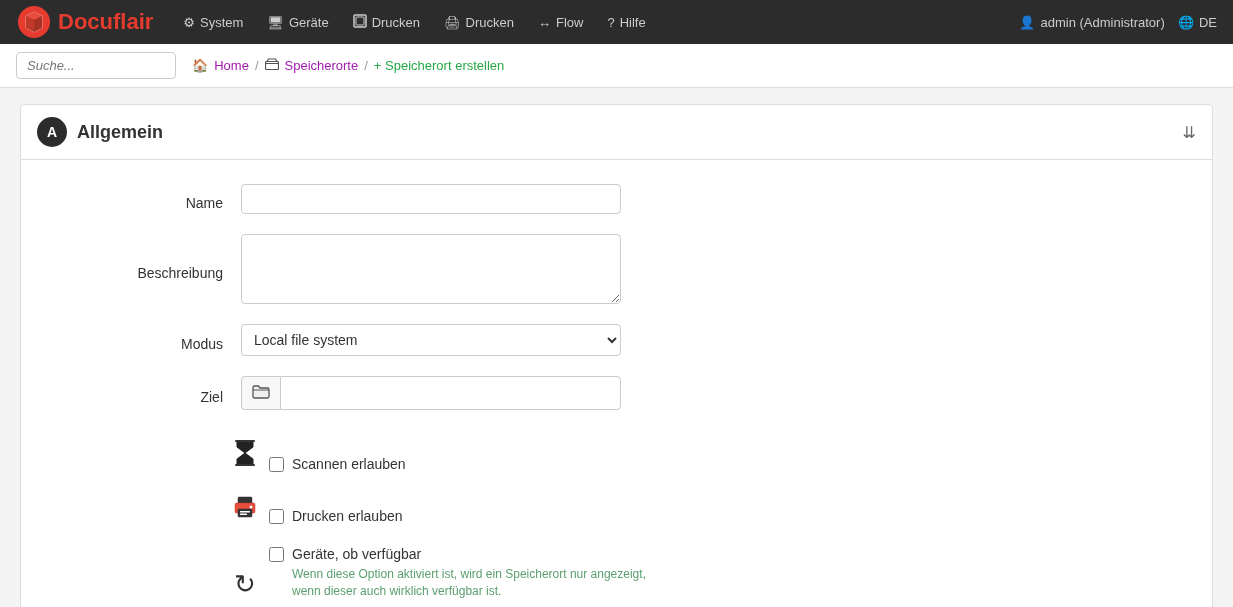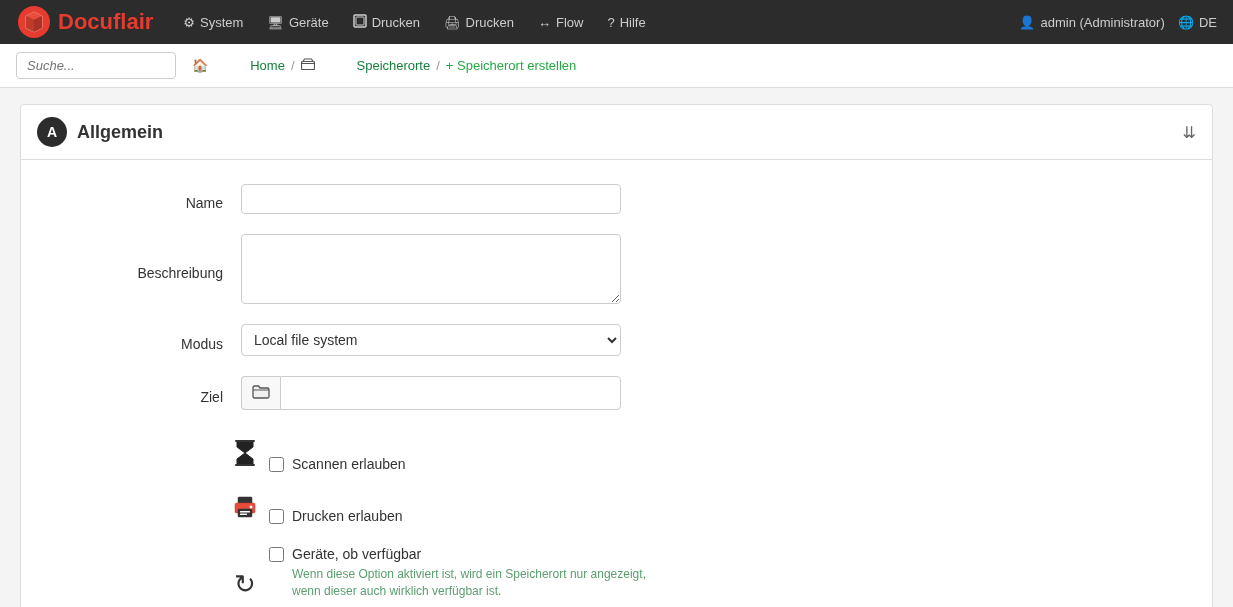--- a/index.html
+++ b/index.html
@@ -81,21 +81,21 @@
       color: #999;
       font-style: italic;
     }
     .breadcrumb {
       display: flex;
       align-items: center;
       gap: 6px;
       font-size: 13px;
       color: #555;
     }
-    .breadcrumb a { color: #15803d; text-decoration: none; cursor: pointer; margin-left: 36px; }
+    .breadcrumb a { color: #a21caf; text-decoration: none; cursor: pointer; }
     .breadcrumb .sep { color: #999; }
     .breadcrumb .active { color: #27a844; cursor: pointer; }
 
     
     .content {
       padding: 16px 20px;
     }
 
     
     .section-header {

